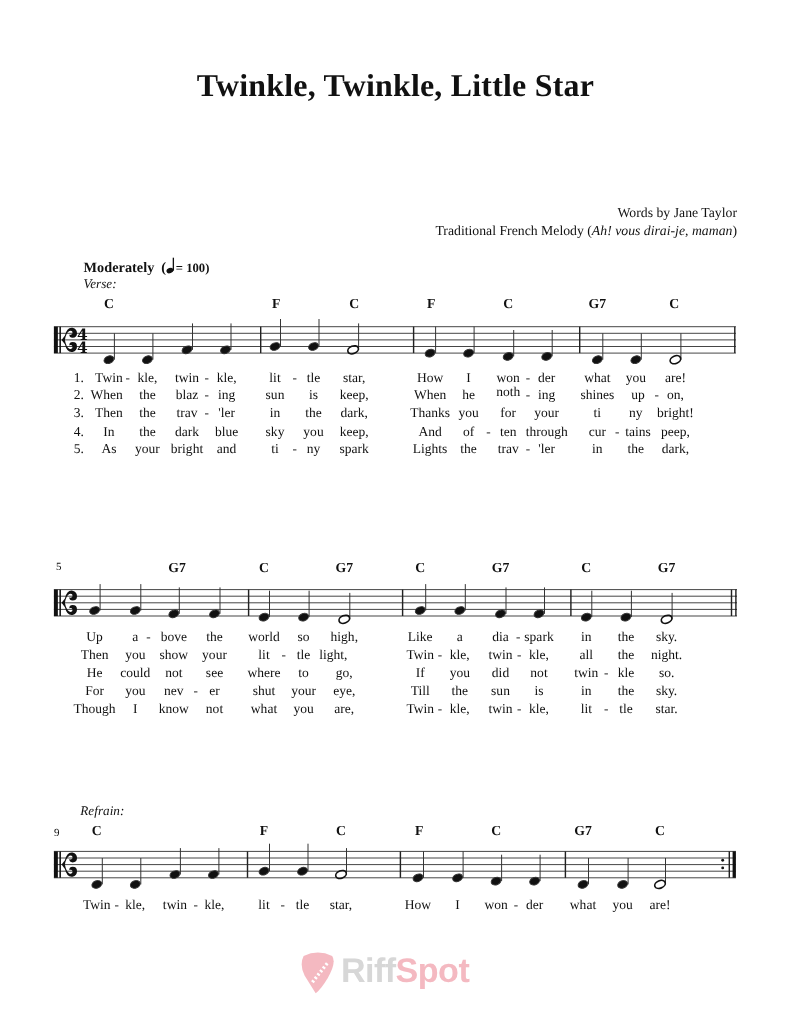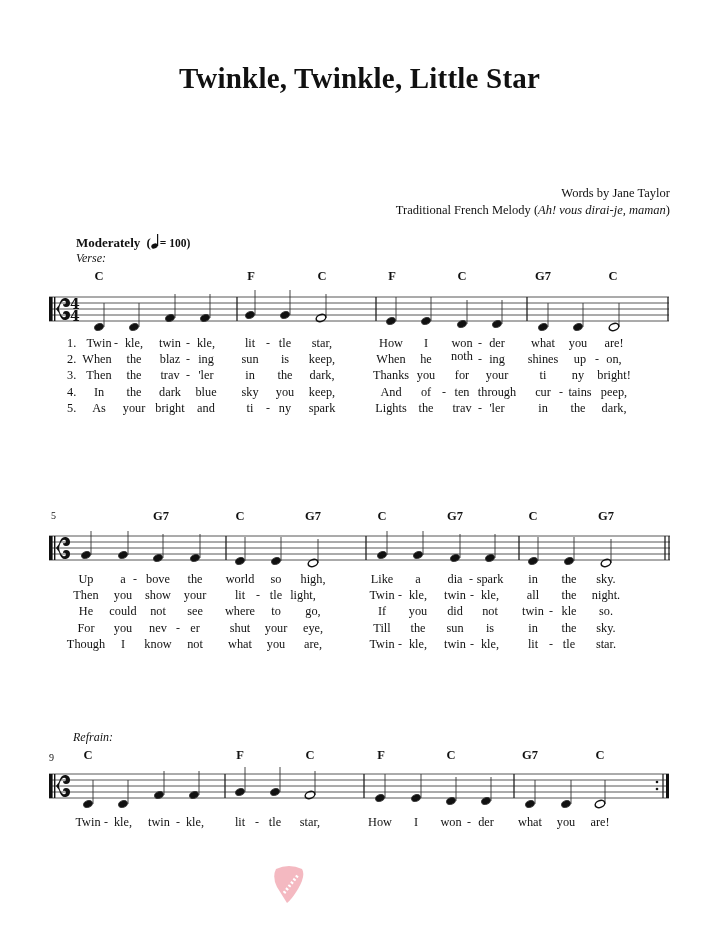--- a/index.html
+++ b/index.html
@@ -409,13 +409,14 @@
     <line x1="605" y1="804" x2="605" y2="780"></line>
       <use href="#hnote" x="600" y="804"></use>
   </g>
 </svg>
 
 <div class="abs logo">
   <svg width="34" height="40" viewBox="0 0 34 40" style="position:absolute;left:0;top:2px;">
     <path d="M4 4 Q17 -2 30 4 Q34 10 26 24 Q20 34 15 38 Q10 30 5 22 Q0 12 4 4 Z" fill="#f4b9c1"></path>
     <path d="M12 28 L26 10" stroke="#fff" stroke-width="3" stroke-dasharray="2 2"></path>
   </svg>
+  <span class="logo-text"><span style="color:#d7d7d7;">Riff</span><span style="color:#f4b9c1;">Spot</span></span>
 </div>
 
 </body></html>

